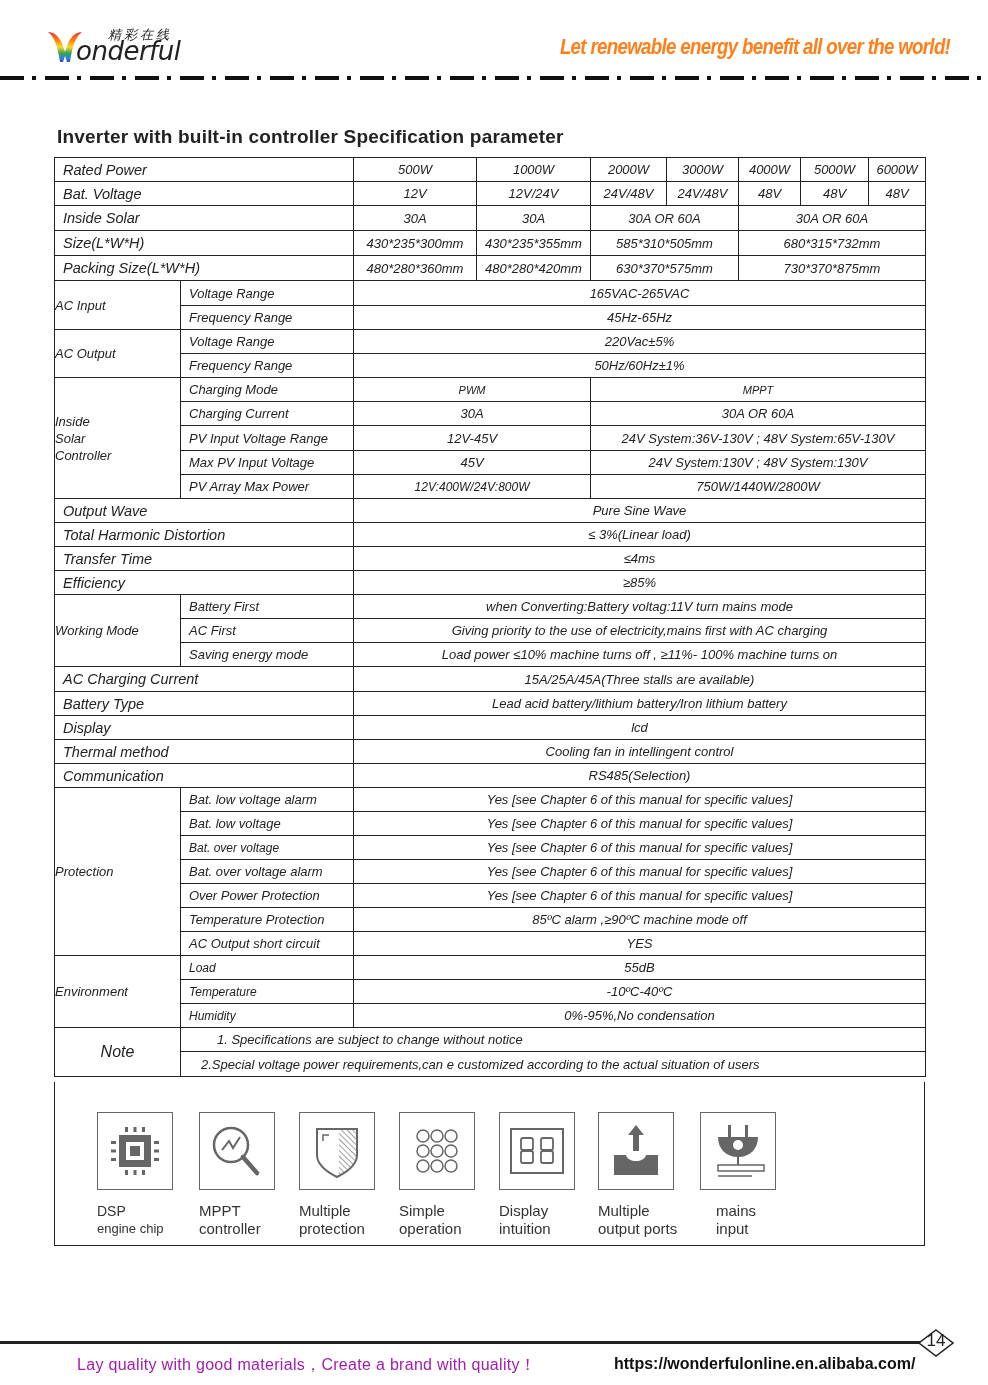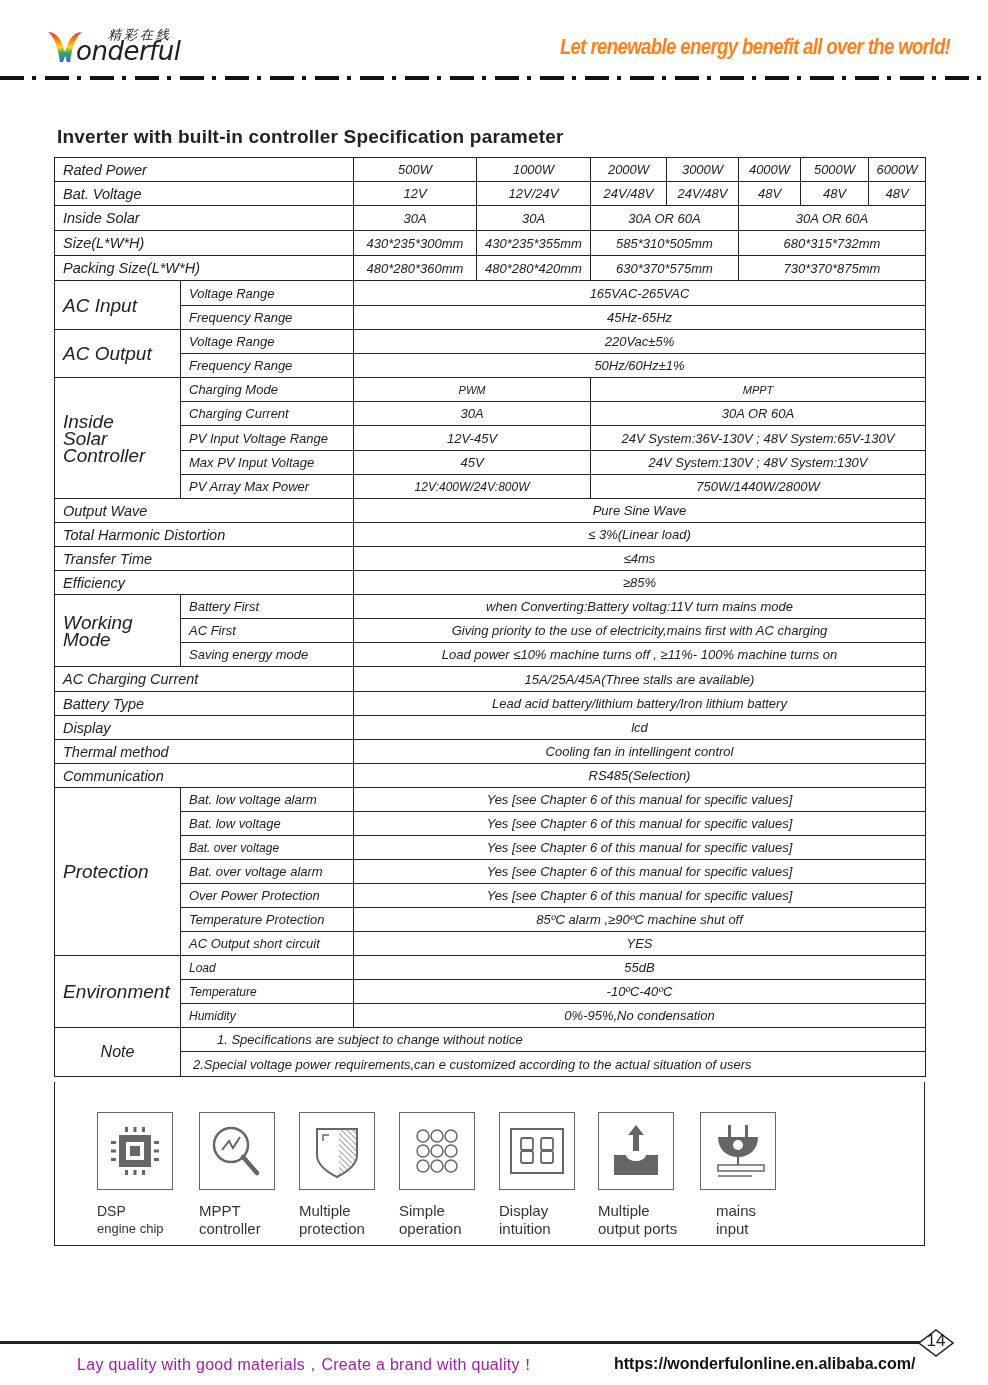--- a/index.html
+++ b/index.html
@@ -8,21 +8,21 @@
   .logo { position: absolute; left: 48px; top: 24px; width: 150px; height: 44px; }
   .logo-cn { position: absolute; left: 60px; top: 2px; font-size: 13px; letter-spacing: 3px; color: #222; font-family: "DejaVu Sans", sans-serif; }
   .logo-en { position: absolute; left: 28px; top: 12px; font-size: 26px; color: #222; font-family: "DejaVu Sans", sans-serif; letter-spacing: -0.5px; }
   .logo svg { position: absolute; left: 0; top: 4px; }
   .slogan { position: absolute; right: 38px; top: 34px; font-size: 22px; font-weight: bold; color: #ff7f1a; font-family: "Liberation Sans", sans-serif; letter-spacing: -0.8px; transform: scaleX(0.85); transform-origin: right center; }
   .dash-line { position: absolute; left: 0; top: 76px; width: 988px; height: 4px; background-image: repeating-linear-gradient(90deg, #111 0 24px, transparent 24px 32px, #111 32px 36px, transparent 36px 45px); }
   .title { position: absolute; left: 57px; top: 126px; font-size: 19px; font-weight: bold; color: #222; letter-spacing: 0.2px; }
   .spec { position: absolute; left: 54px; top: 157px; width: 871px; border-collapse: collapse; table-layout: fixed; font-size: 13px; font-style: italic; }
   .spec td { border: 1px solid #222; text-align: center; padding: 0 2px; color: #222; white-space: nowrap; overflow: hidden; }
   .spec td.lbl { text-align: left; padding-left: 8px; font-size: 14.5px; }
-  .spec td.grp { text-align: left; padding-left: 8px; font-size: 19px; line-height: 17px; white-space: normal; }
+  .spec td.grp { text-align: left; padding-left: 0; font-size: 13px; line-height: 17px; white-space: normal; }
   .spec td.sub { text-align: left; padding-left: 8px; font-size: 13px; }
   .spec td.note { text-align: left; padding-left: 36px; }
   .spec td.note-grp { text-align: center; font-size: 16px; }
   .features { position: absolute; left: 54px; top: 1082px; width: 871px; height: 164px; border: 1px solid #222; border-top: none; }
   .feat { position: absolute; top: 30px; width: 80px; }
   .feat-box { width: 76px; height: 78px; border: 1.5px solid #666; display: flex; align-items: center; justify-content: center; background: #fff; }
   .feat-label { margin-top: 12px; font-size: 15px; line-height: 18px; color: #333; }
   .footer-line { position: absolute; left: 0; top: 1341px; width: 920px; height: 3px; background: #222; }
   .page-diamond { position: absolute; left: 918px; top: 1329px; width: 36px; height: 28px; }
   .page-num { position: absolute; left: 924px; top: 1331px; width: 24px; text-align: center; font-size: 17px; color: #222; }
@@ -230,21 +230,21 @@
   <tr style="height:24px">
     <td class="sub">Bat. over voltage alarm</td>
     <td colspan="7">Yes [see Chapter 6 of this manual for specific values]</td>
   </tr>
   <tr style="height:24px">
     <td class="sub">Over Power Protection</td>
     <td colspan="7">Yes [see Chapter 6 of this manual for specific values]</td>
   </tr>
   <tr style="height:24px">
     <td class="sub">Temperature  Protection</td>
-    <td colspan="7">85ºC  alarm ,≥90ºC  machine shut off</td>
+    <td colspan="7">85ºC  alarm ,≥90ºC  machine mode off</td>
   </tr>
   <tr style="height:24px">
     <td class="sub">AC  Output  short  circuit</td>
     <td colspan="7">YES</td>
   </tr>
 
   <tr style="height:24px">
     <td class="grp" rowspan="3">Environment</td>
     <td class="sub" style="font-size:12px">Load</td>
     <td colspan="7">55dB</td>
@@ -256,21 +256,21 @@
   <tr style="height:24px">
     <td class="sub" style="font-size:12px">Humidity</td>
     <td colspan="7">0%-95%,No condensation</td>
   </tr>
 
   <tr style="height:24px">
     <td class="note-grp" rowspan="2">Note</td>
     <td class="note" colspan="8">1. Specifications are subject to change without notice</td>
   </tr>
   <tr style="height:25px">
-    <td class="note" colspan="8" style="padding-left:12px">2.Special voltage power requirements,can e customized according to the actual situation of users</td>
+    <td class="note" colspan="8" style="padding-left:20px">2.Special voltage power requirements,can e customized according to the actual situation of users</td>
   </tr>
 </tbody>
   </table>
 
 <div class="features">
   <div class="feat" style="left:42px">
     <div class="feat-box">
       <svg width="60" height="60" viewBox="0 0 60 60">
         <rect x="14" y="14" width="32" height="32" fill="#666"></rect>
         <rect x="21" y="21" width="18" height="18" fill="#fff"></rect>

